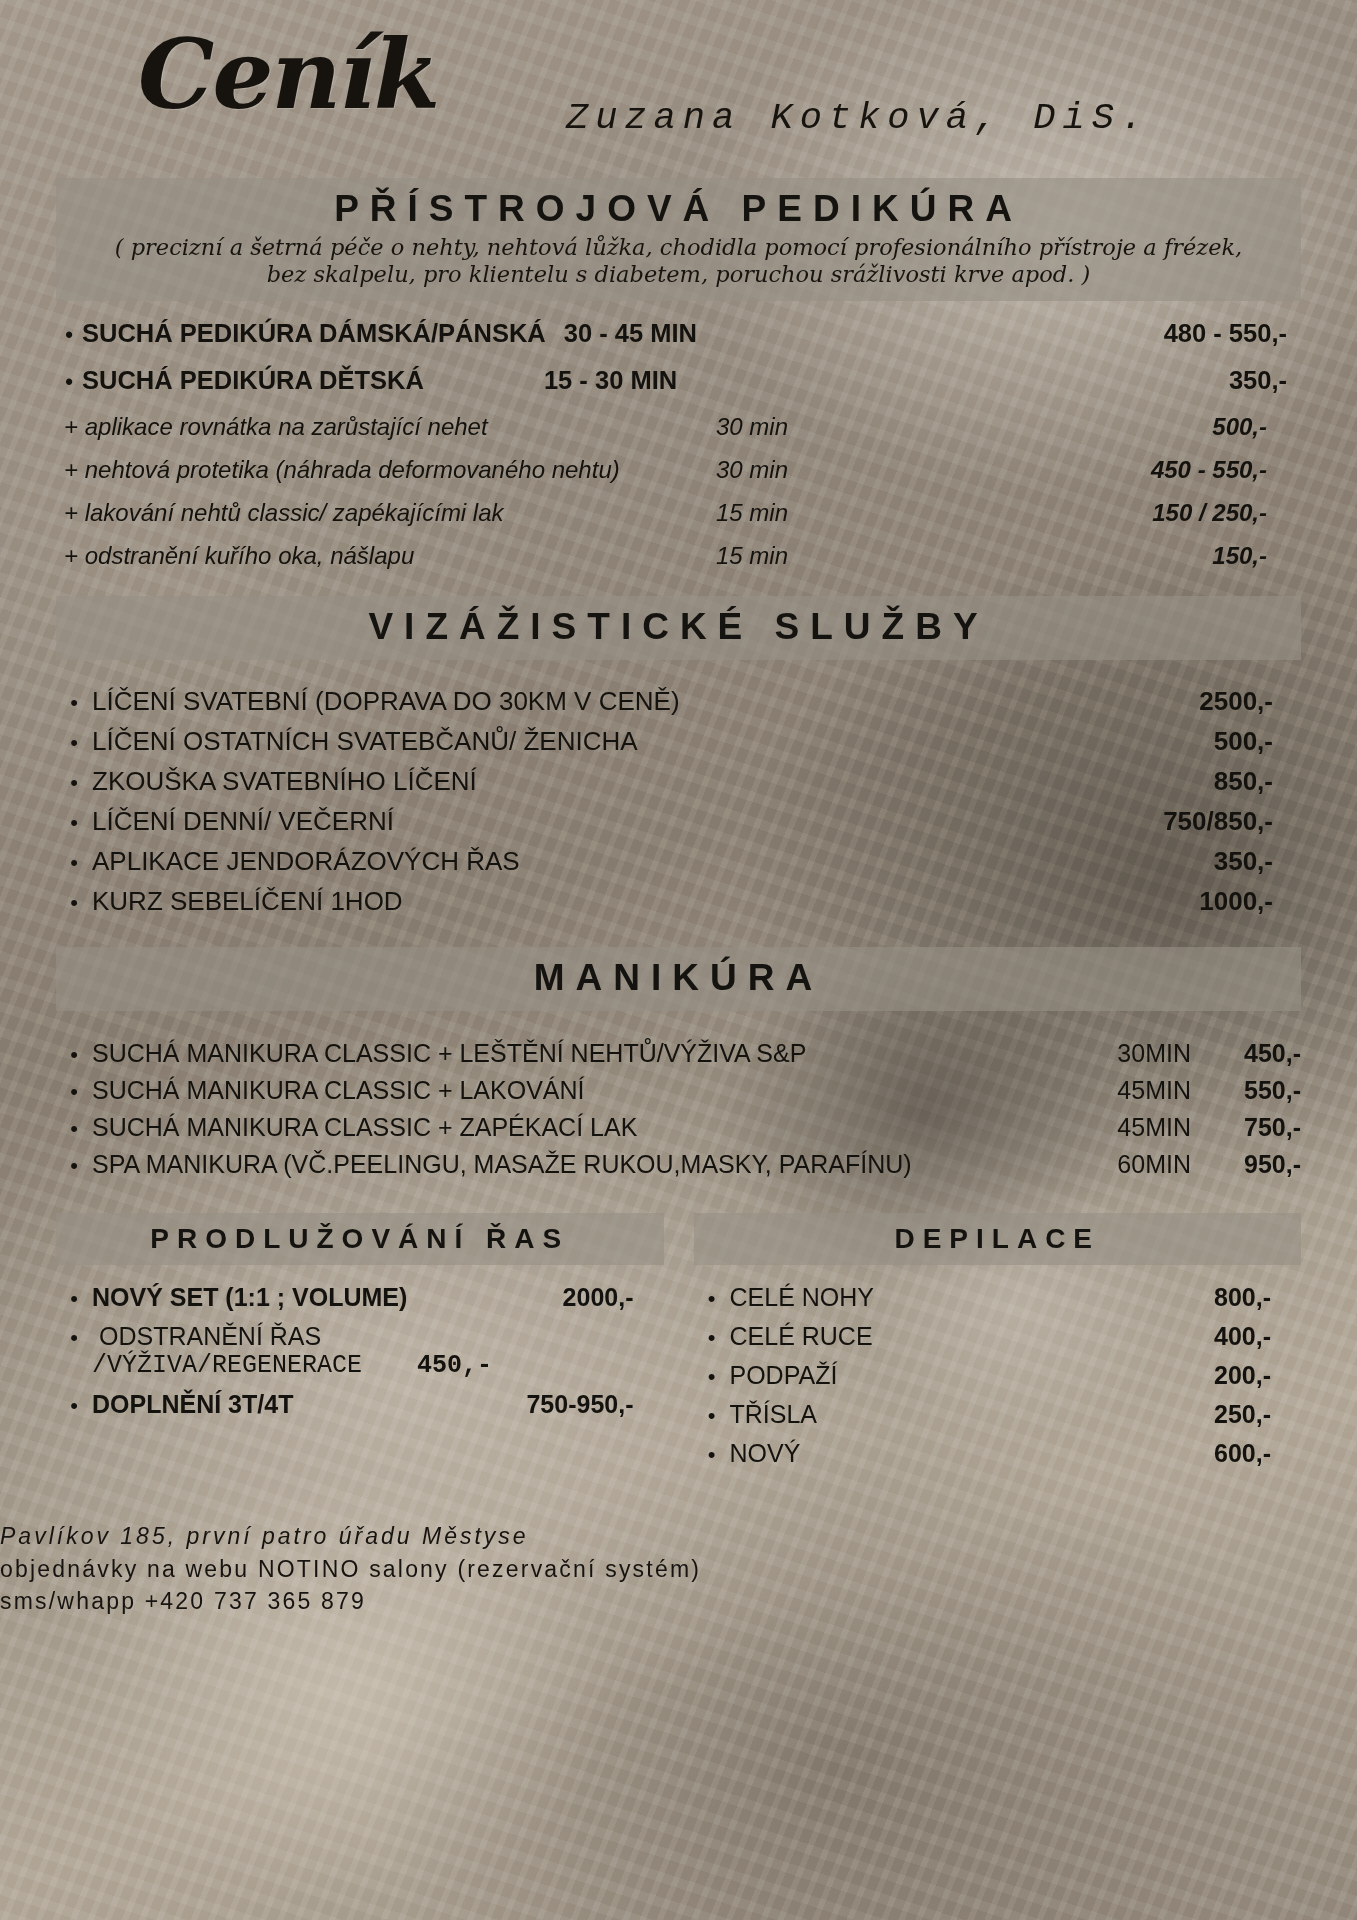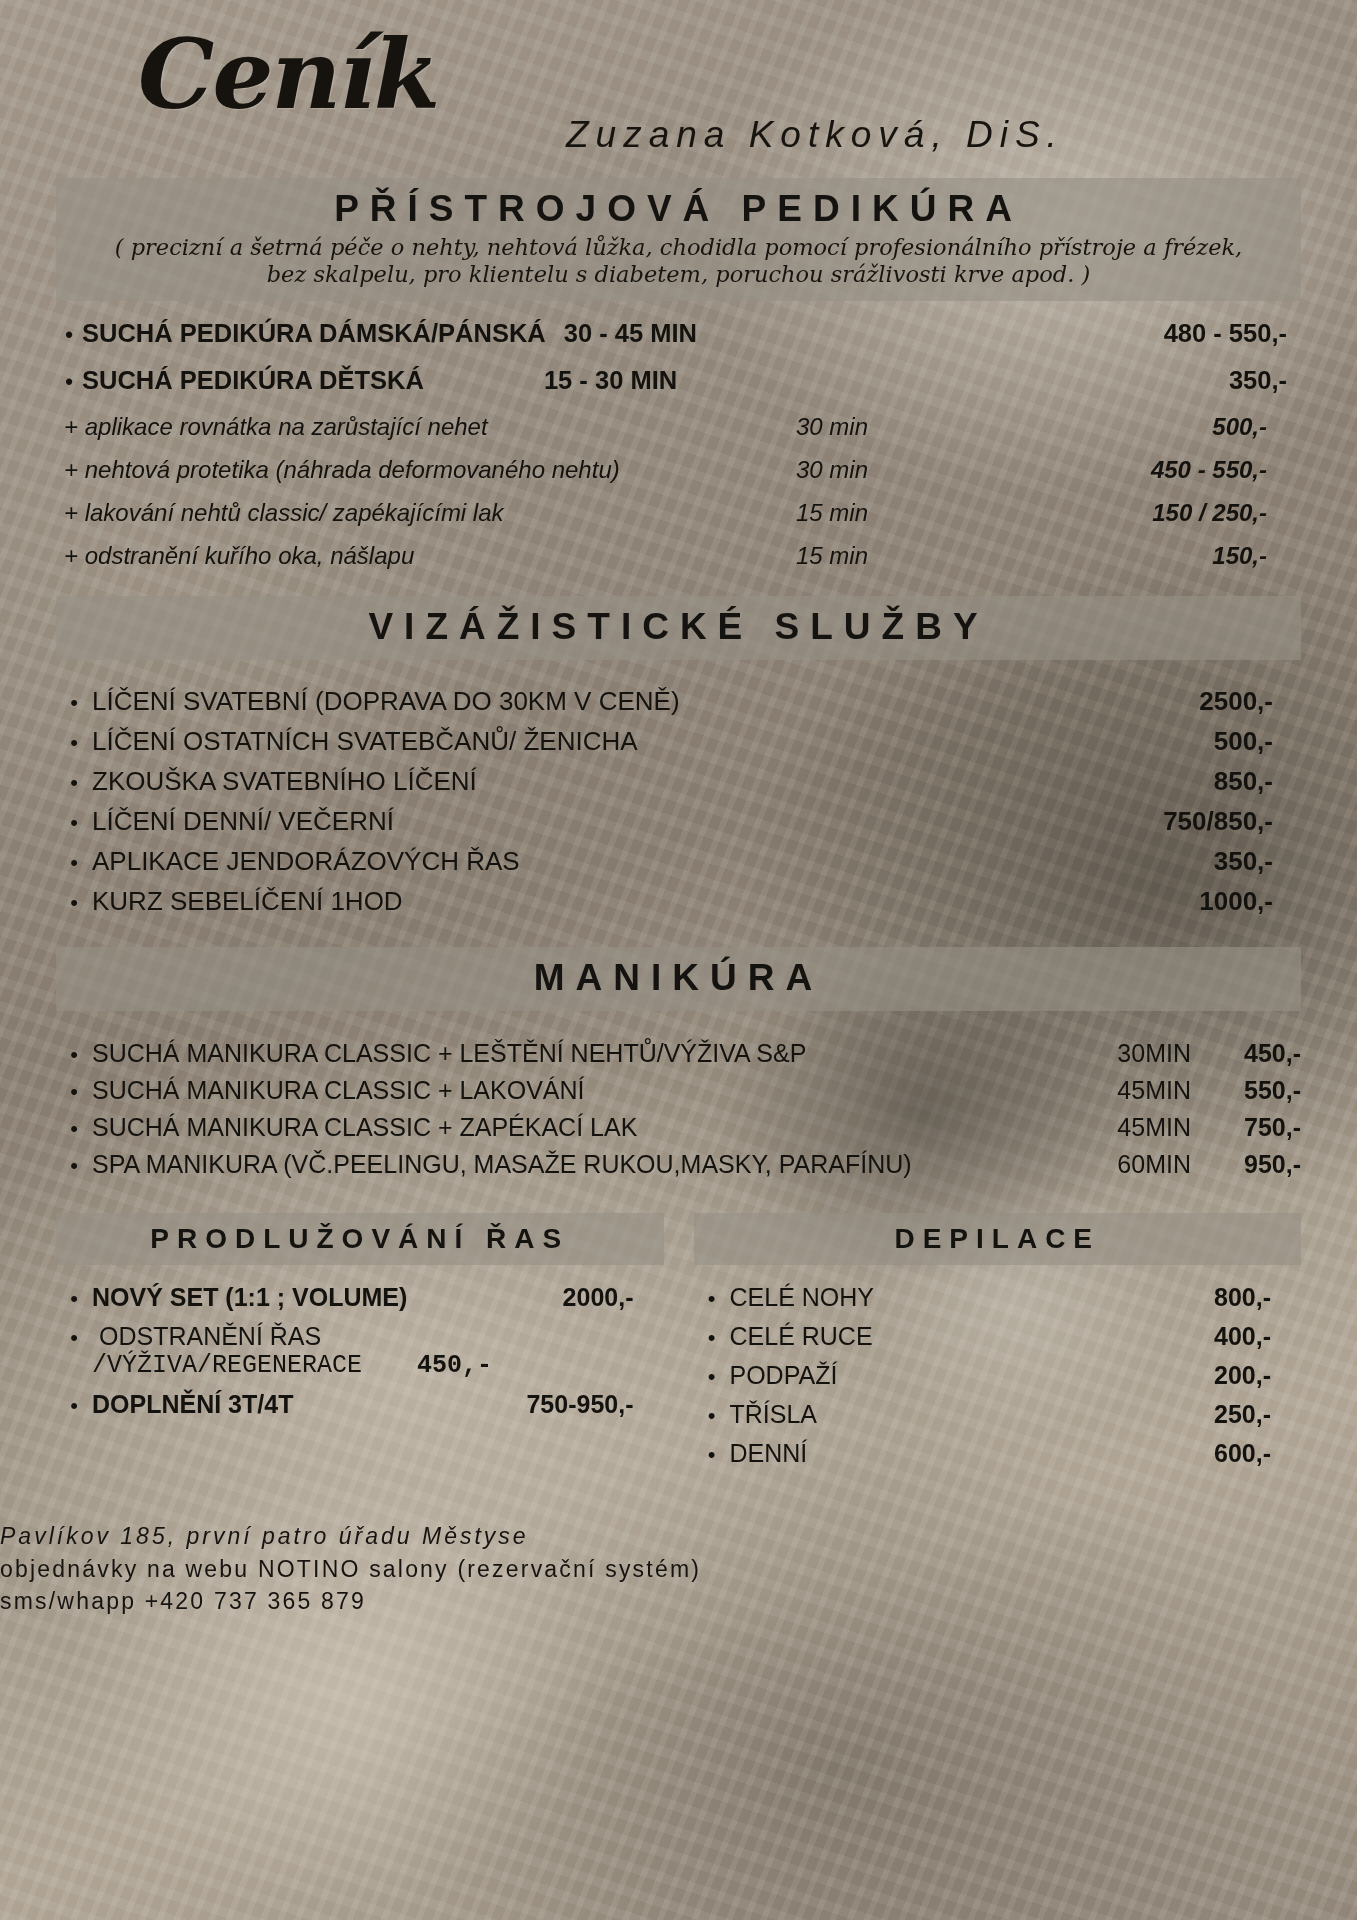--- a/index.html
+++ b/index.html
@@ -66,22 +66,22 @@
     font-style: italic;
     font-weight: 700;
     font-size: 96px;
     letter-spacing: -2px;
     color: #16130f;
     text-shadow: 1px 1px 0 rgba(255,255,255,0.18);
   }
   .title-name {
     position: absolute;
     left: 566px;
-    top: 114px;
-    font-family: Liberation Sans, sans-serif;
+    top: 97px;
+    font-family: Liberation Mono, monospace;
     font-style: italic;
     font-size: 37px;
     letter-spacing: 7px;
     color: #17140f;
   }
 
   
   .banner {
     background: rgba(150,143,132,0.62);
     padding: 10px 0 12px 0;
@@ -163,21 +163,21 @@
     color: #14120e;
     height: 28px;
   }
   .addrow .nm {
     position: absolute;
     left: 8px;
     top: 0;
   }
   .addrow .dur {
     position: absolute;
-    left: 740px;
+    left: 660px;
     top: 0;
   }
   .addrow .price {
     position: absolute;
     right: 34px;
     top: 0;
     font-weight: 700;
   }
 
   
@@ -486,21 +486,21 @@
             <span class="lbl">PODPAŽÍ</span>
             <span class="val">200,-</span>
           </li>
           <li>
             <span class="bullet">•</span>
             <span class="lbl">TŘÍSLA</span>
             <span class="val">250,-</span>
           </li>
           <li>
             <span class="bullet">•</span>
-            <span class="lbl">DENNÍ</span>
+            <span class="lbl">NOVÝ</span>
             <span class="val">600,-</span>
           </li>
         </ul>
       </div>
 
     </div>
 
     <div class="footer">
       <div class="f1">Pavlíkov 185, první patro úřadu Městyse</div>
       <div>objednávky na webu NOTINO salony (rezervační systém)</div>

